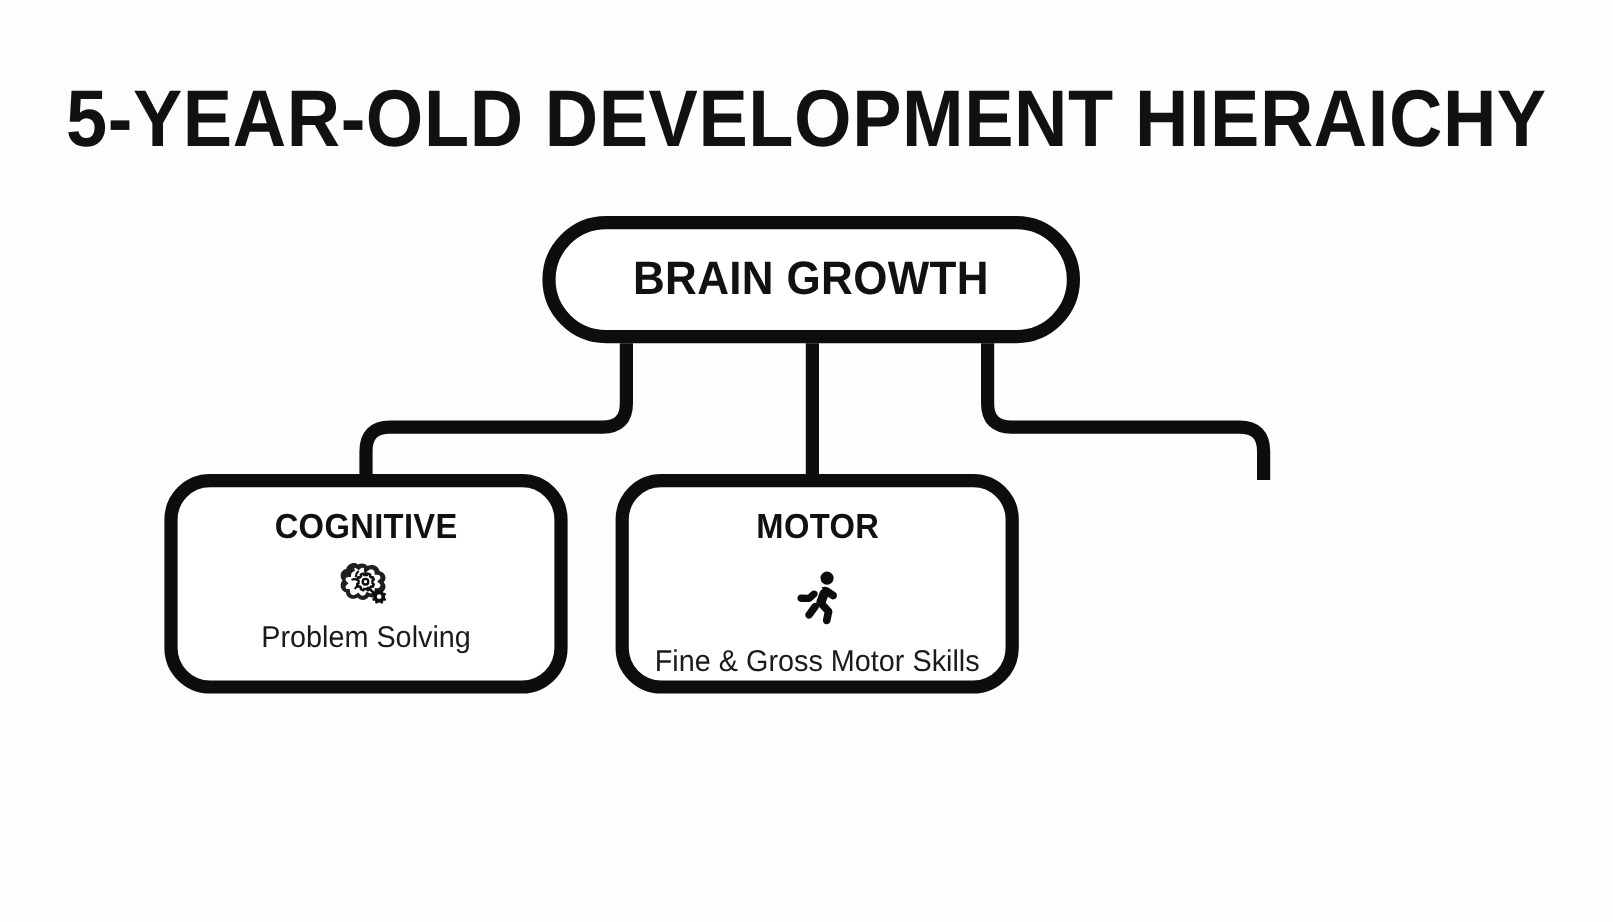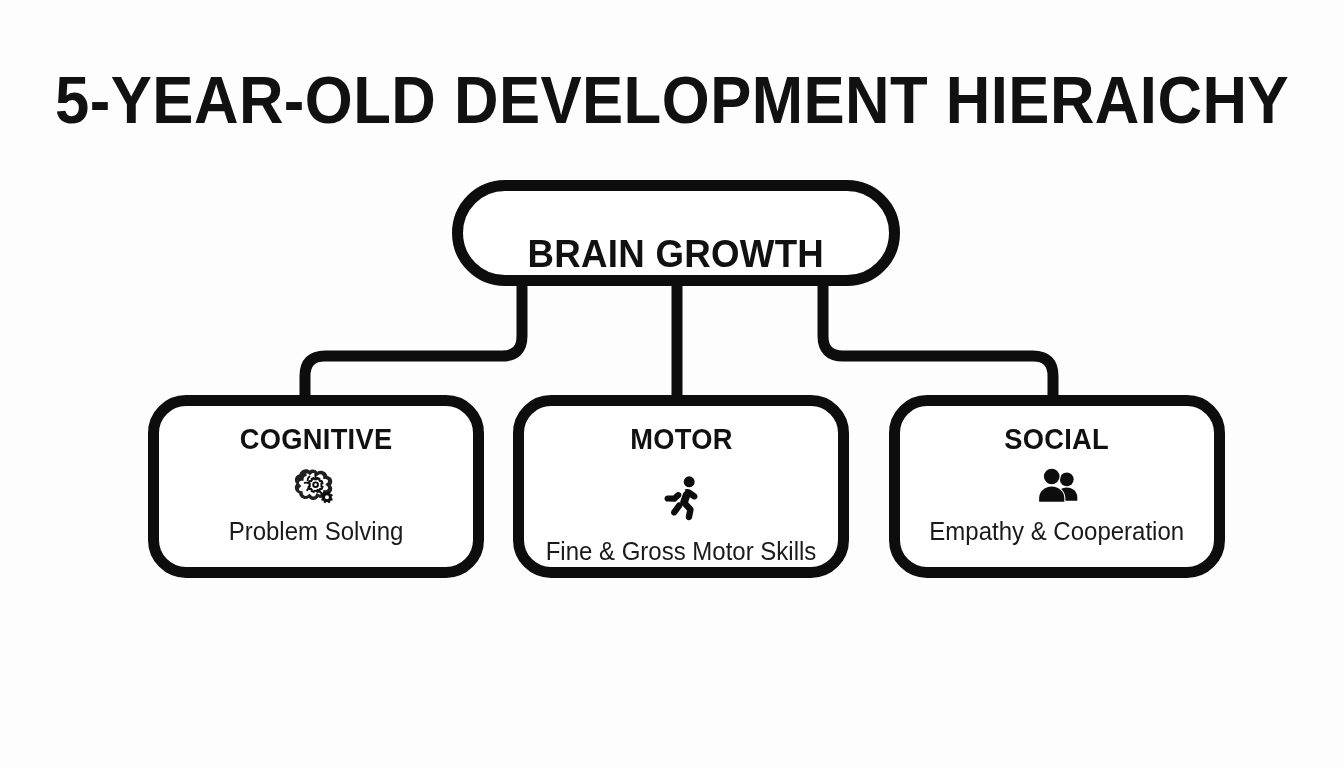--- a/index.html
+++ b/index.html
@@ -59,41 +59,41 @@
 
   
   .node {
     position: absolute;
     box-sizing: border-box;
     background: #ffffff;
     border: 11px solid #0d0d0d;
     display: flex;
     flex-direction: column;
     align-items: center;
-    justify-content: flex-end;
+    justify-content: center;
     z-index: 3;
   }
 
   .node-root {
     left: 452px;
     top: 180px;
     width: 448px;
     height: 106px;
     border-radius: 53px;
   }
 
   .node-child {
     top: 395px;
     width: 336px;
     height: 183px;
     border-radius: 38px;
     justify-content: flex-start;
     padding-top: 17px;
   }
-  .child-1 { left: 148px; }
+  .child-1 { left: 137px; }
   .child-2 { left: 513px; gap: 10px; }
   .child-3 { left: 889px; }
 
   .node-title {
     font-family: "Liberation Sans Narrow", "Liberation Sans", sans-serif;
     font-weight: 700;
     color: #111111;
     letter-spacing: 0.3px;
     white-space: nowrap;
     transform: scaleX(0.94);
@@ -180,30 +180,14 @@
         <path d="M32.2 39.5c1.8 1.3 2.2 3.8.9 5.6l-6.6 9c-1.3 1.8-3.8 2.2-5.6.9-1.8-1.3-2.2-3.8-.9-5.6l6.6-9c1.3-1.8 3.8-2.2 5.6-.9z"></path>
 
         <path d="M31.5 26.5c1.5 1.6 1.4 4.2-.2 5.7l-5.2 4.8c-.8.7-1.8 1.1-2.8 1.1l-8.6-.2c-2.2-.1-3.9-1.9-3.8-4.1.1-2.2 1.9-3.9 4.1-3.8l7 .2 3.8-3.5c1.6-1.5 4.2-1.4 5.7.2z"></path>
 
         <path d="M47.5 30.5c2.2-.3 4.2 1.2 4.5 3.4l1.1 7.6c.3 2.2-1.2 4.2-3.4 4.5-2.2.3-4.2-1.2-4.5-3.4l-1.1-7.6c-.3-2.2 1.2-4.2 3.4-4.5z" opacity="0"></path>
       </svg>
     </div>
     <div class="node-sub">Fine &amp; Gross Motor Skills</div>
   </div>
 
-  <div class="node node-child child-3">
-    <div class="node-title">SOCIAL</div>
-    <div class="node-icon">
-      <svg viewBox="0 0 64 64" width="52" height="52" fill="#0d0d0d">
-
-        <circle cx="44" cy="22.5" r="8.5"></circle>
-        <path d="M44 32.5c7.2 0 13 5.4 13 12.1V49H31v-4.4c0-6.7 5.8-12.1 13-12.1z"></path>
-
-        <circle cx="25.5" cy="19" r="11" fill="#ffffff"></circle>
-        <circle cx="25.5" cy="19" r="9.6"></circle>
-        <path d="M25.5 30c9.3 0 16.8 6.9 16.8 15.5V51H8.7v-5.5C8.7 36.9 16.2 30 25.5 30z" fill="#ffffff"></path>
-        <path d="M25.5 31.3c8.6 0 15.5 6.4 15.5 14.3V50H10v-4.4c0-7.9 6.9-14.3 15.5-14.3z"></path>
-      </svg>
-    </div>
-    <div class="node-sub">Empathy &amp; Cooperation</div>
-  </div>
 
 </div>
 
 </body></html>

